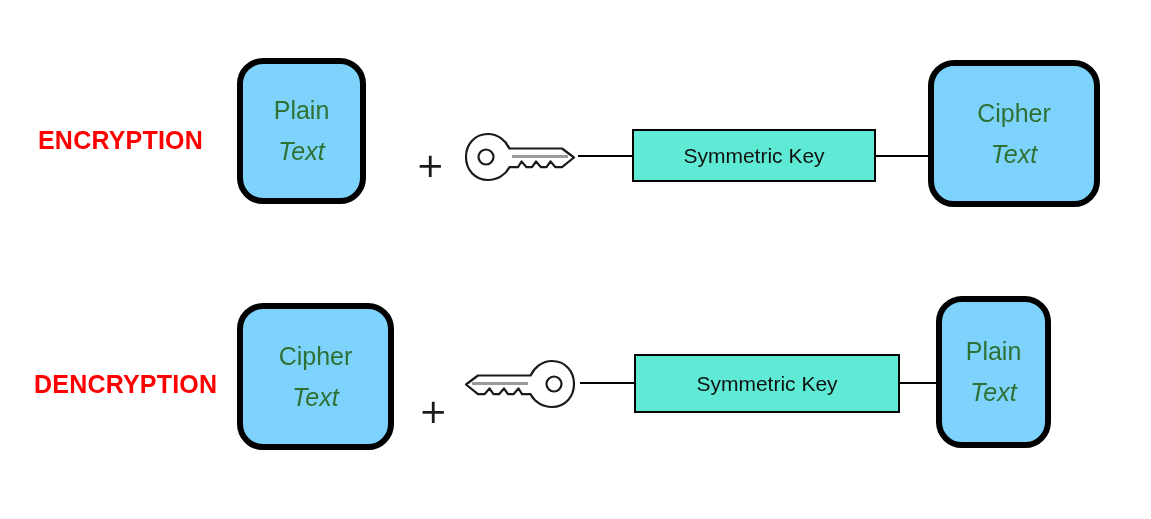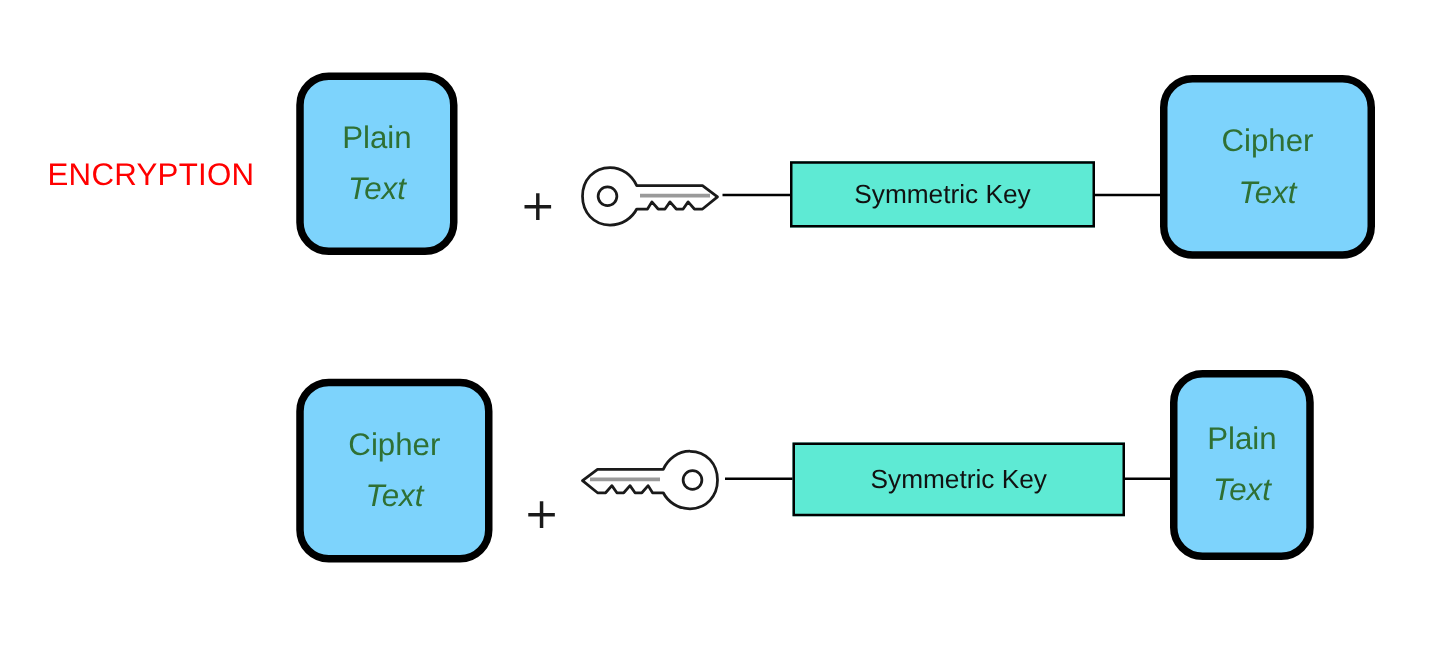--- a/index.html
+++ b/index.html
@@ -36,20 +36,21 @@
   .textbox .line1 { display: block; margin-bottom: 16px; }
   .textbox .line2 { display: block; font-style: italic; }
 
   
   .stage-label {
     position: absolute;
     color: #ff0000;
     font-size: 25px;
     white-space: nowrap;
     letter-spacing: 0.2px;
+    font-weight: bold;
   }
 
   
   .plus {
     position: absolute;
     color: #1a1a1a;
     font-size: 34px;
     line-height: 1;
     font-family: "DejaVu Sans", sans-serif;
   }
@@ -112,20 +113,21 @@
 
   <div class="keybox" style="left:632px; top:129px; width:244px; height:53px;">Symmetric Key</div>
 
   <div class="connector" style="left:875px; top:155px; width:56px;"></div>
 
   <div class="textbox" style="left:928px; top:60px; width:172px; height:147px;">
     <span class="line1">Cipher</span>
     <span class="line2">Text</span>
   </div>
 
+  <div class="stage-label" style="left:34px; top:370px;">DENCRYPTION</div>
 
   <div class="textbox" style="left:237px; top:303px; width:157px; height:147px;">
     <span class="line1">Cipher</span>
     <span class="line2">Text</span>
   </div>
 
   <div class="plus" style="left:419px; top:394px;">+</div>
 
   <div class="key-icon flipped" style="left:460px; top:355px;">
     <svg width="118" height="58" viewBox="0 0 118 54" xmlns="http://www.w3.org/2000/svg">

